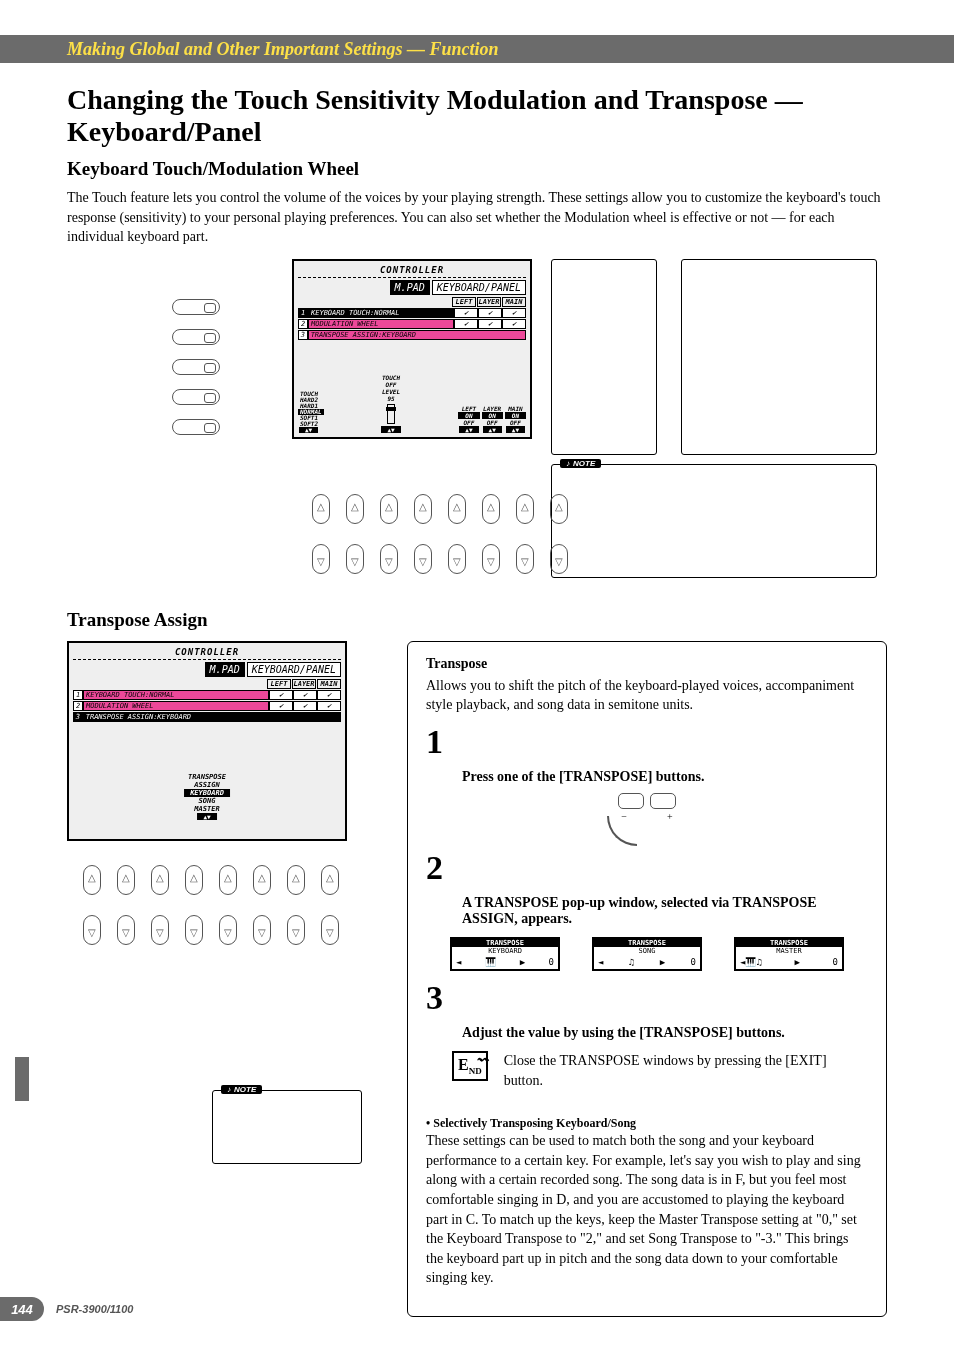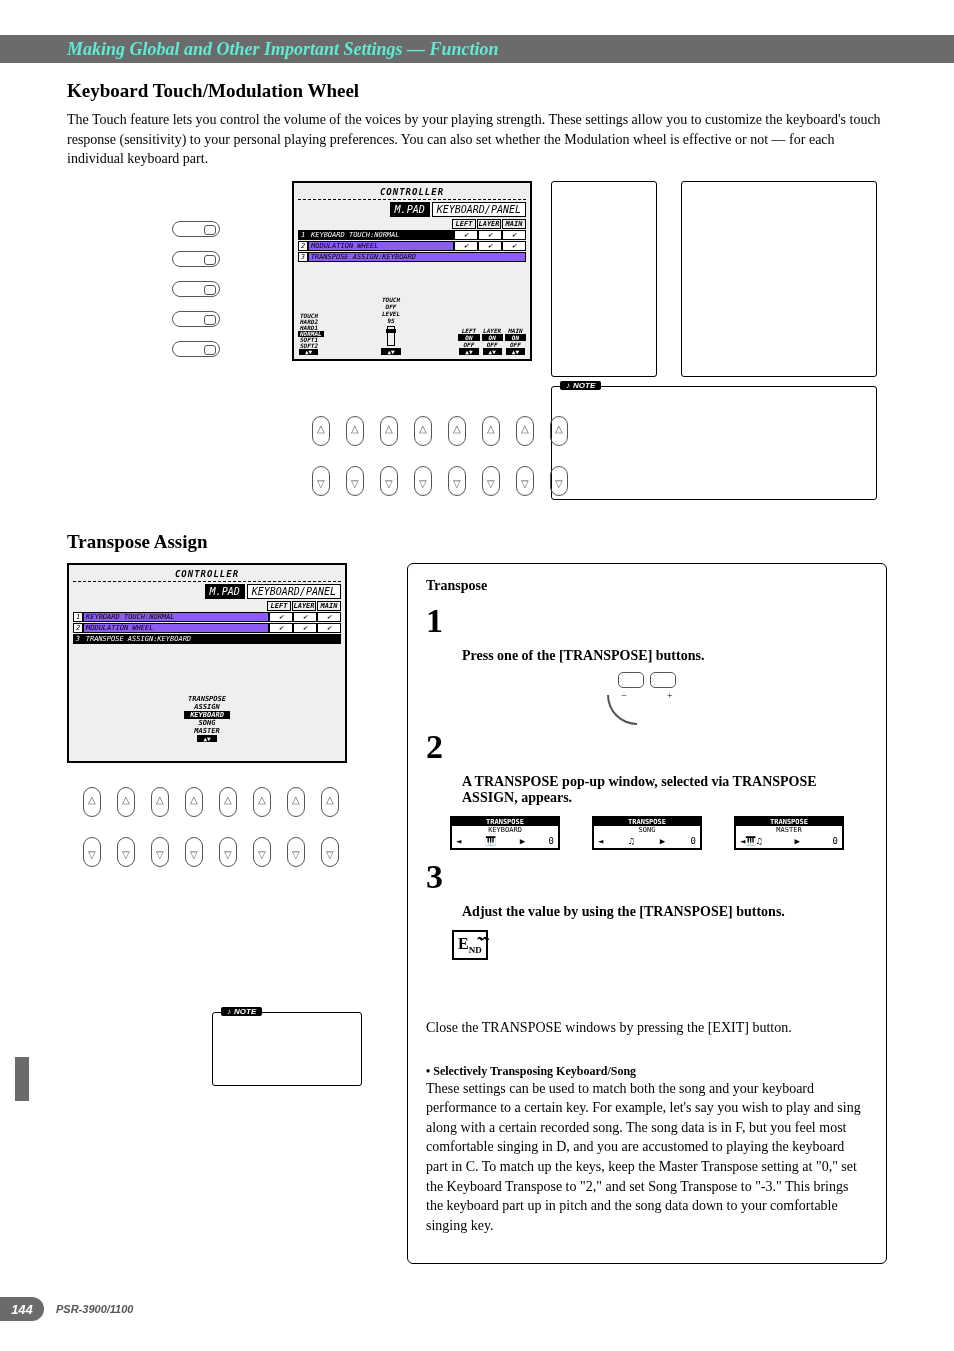--- a/index.html
+++ b/index.html
@@ -15,21 +15,21 @@
     position: absolute;
     top: 35px;
     left: 0;
     width: 100%;
     height: 28px;
     background: #6b6b6b;
     display: flex;
     align-items: center;
   }
   .header-text {
-    color: #5eead4;
+    color: #fde047;
     font-style: italic;
     font-weight: bold;
     font-size: 18px;
     margin-left: 67px;
   }
   .content {
     position: absolute;
     top: 80px;
     left: 67px;
     width: 820px;
@@ -105,21 +105,21 @@
     width: 10px;
     border: 1px solid #000;
     text-align: center;
     background: #fff;
   }
   .lcd-row-num.sel { background: #000; color: #fff; }
   .lcd-row-label {
     flex: 1;
     border: 1px solid #000;
     padding-left: 2px;
-    background: #8b5cf6;
+    background: #ec4899;
     white-space: nowrap;
     overflow: hidden;
   }
   .lcd-row-label.sel { background: #000; color: #fff; }
   .lcd-check {
     width: 24px;
     border: 1px solid #000;
     text-align: center;
     background: #fff;
   }
@@ -421,20 +421,21 @@
 </style>
 </head>
 <body>
 
 <div class="header-bar">
   <span class="header-text">Making Global and Other Important Settings — Function</span>
 </div>
 
 <div class="content">
 
+  <h1 class="title">Changing the Touch Sensitivity Modulation and Transpose — Keyboard/Panel</h1>
   <h2 class="subtitle">Keyboard Touch/Modulation Wheel</h2>
   <p class="paragraph">The Touch feature lets you control the volume of the voices by your playing strength. These settings allow you to customize the keyboard's touch response (sensitivity) to your personal playing preferences. You can also set whether the Modulation wheel is effective or not — for each individual keyboard part.</p>
 
   <div class="diagram-block">
     <div class="slider-btns">
       <div class="slider-btn"></div>
       <div class="slider-btn"></div>
       <div class="slider-btn"></div>
       <div class="slider-btn"></div>
       <div class="slider-btn"></div>
@@ -637,20 +638,21 @@
 
         <div class="note-box" style="position:relative;margin-top:145px;margin-left:145px;width:150px;height:74px;">
           <span class="note-label">
               <span>NOTE</span>
             </span>
         </div>
       </div>
 
       <div class="right-col">
         <div class="h">Transpose</div>
+        <p class="paragraph">Allows you to shift the pitch of the keyboard-played voices, accompaniment style playback, and song data in semitone units.</p>
 
         <div class="step">
           <div class="step-num">1</div>
           <div class="step-text">Press one of the [TRANSPOSE] buttons.</div>
         </div>
         <div class="tr-btn-diagram">
           <div class="tr-btn-pair">
               <div></div>
               <div></div>
             </div>
@@ -695,25 +697,25 @@
                 <span>0</span>
               </div>
           </div>
         </div>
 
         <div class="step">
           <div class="step-num">3</div>
           <div class="step-text">Adjust the value by using the [TRANSPOSE] buttons.</div>
         </div>
 
-        <div style="display:flex;gap:16px;margin-top:10px;align-items:flex-start;flex-direction:column;">
+        <div style="display:flex;gap:16px;margin-top:10px;align-items:flex-start;">
           <div style="margin-left:26px;">
             <span class="end-icon">E<sub style="font-size:9px;">ND</sub><span class="wave">〰</span></span>
           </div>
-          <div class="paragraph" style="flex:1;margin-top:42px;">Close the TRANSPOSE windows by pressing the [EXIT] button.</div>
+          <div class="paragraph" style="flex:1;">Close the TRANSPOSE windows by pressing the [EXIT] button.</div>
         </div>
 
         <div style="margin-top:16px;">
           <div style="font-weight:bold;font-size:12px;">• Selectively Transposing Keyboard/Song</div>
           <p class="paragraph">These settings can be used to match both the song and your keyboard performance to a certain key. For example, let's say you wish to play and sing along with a certain recorded song. The song data is in F, but you feel most comfortable singing in D, and you are accustomed to playing the keyboard part in C. To match up the keys, keep the Master Transpose setting at "0," set the Keyboard Transpose to "2," and set Song Transpose to "-3." This brings the keyboard part up in pitch and the song data down to your comfortable singing key.</p>
         </div>
       </div>
     </div>
   </div>
 </div>

